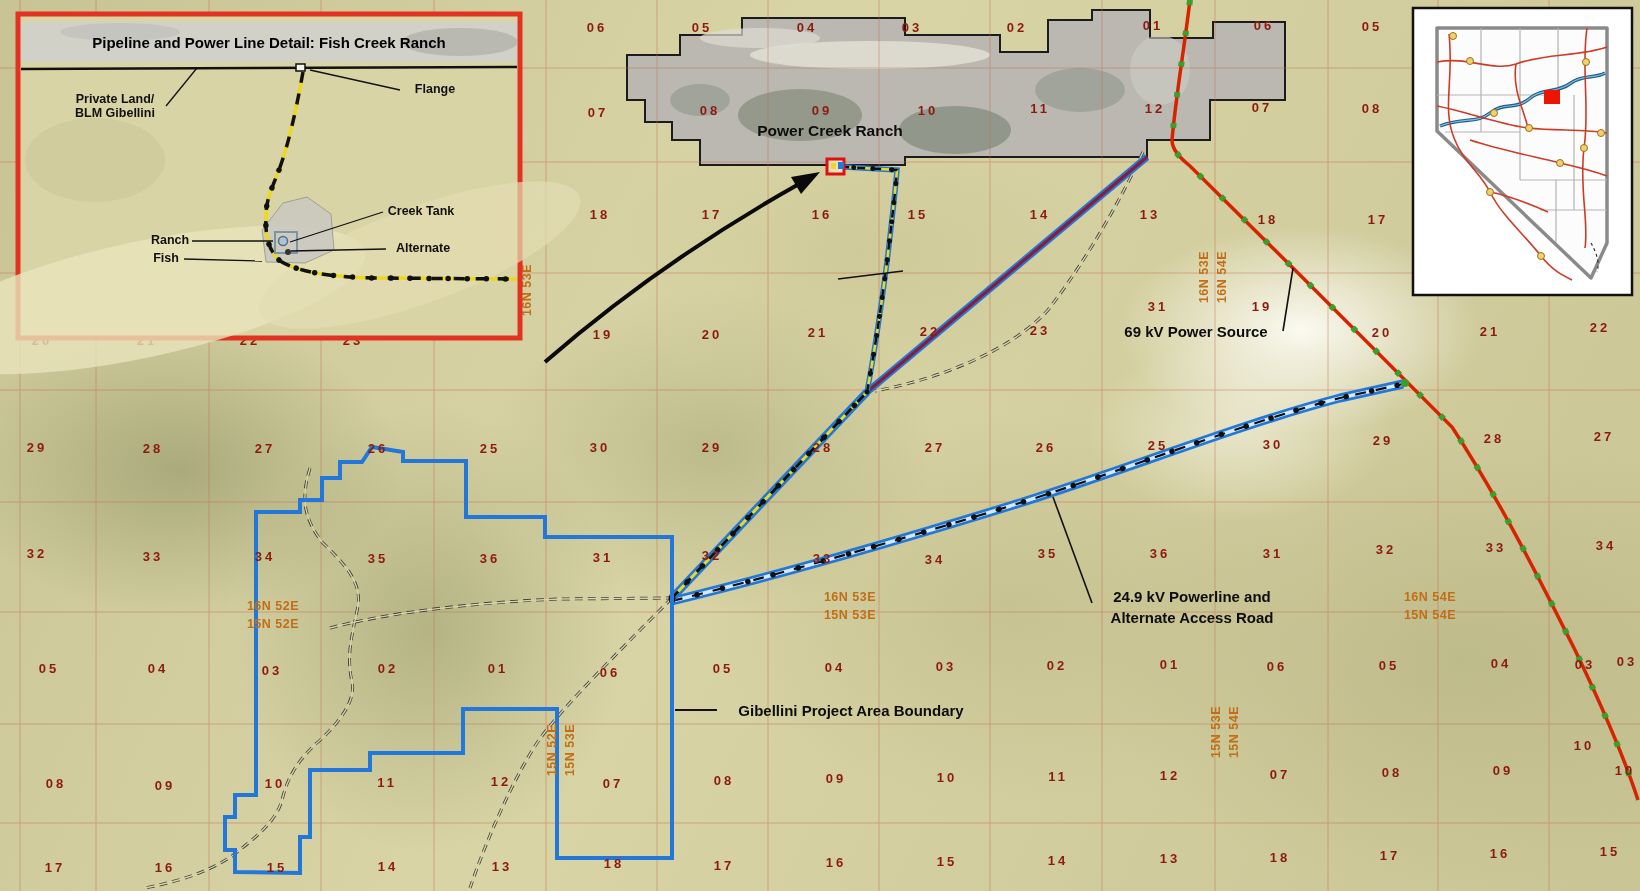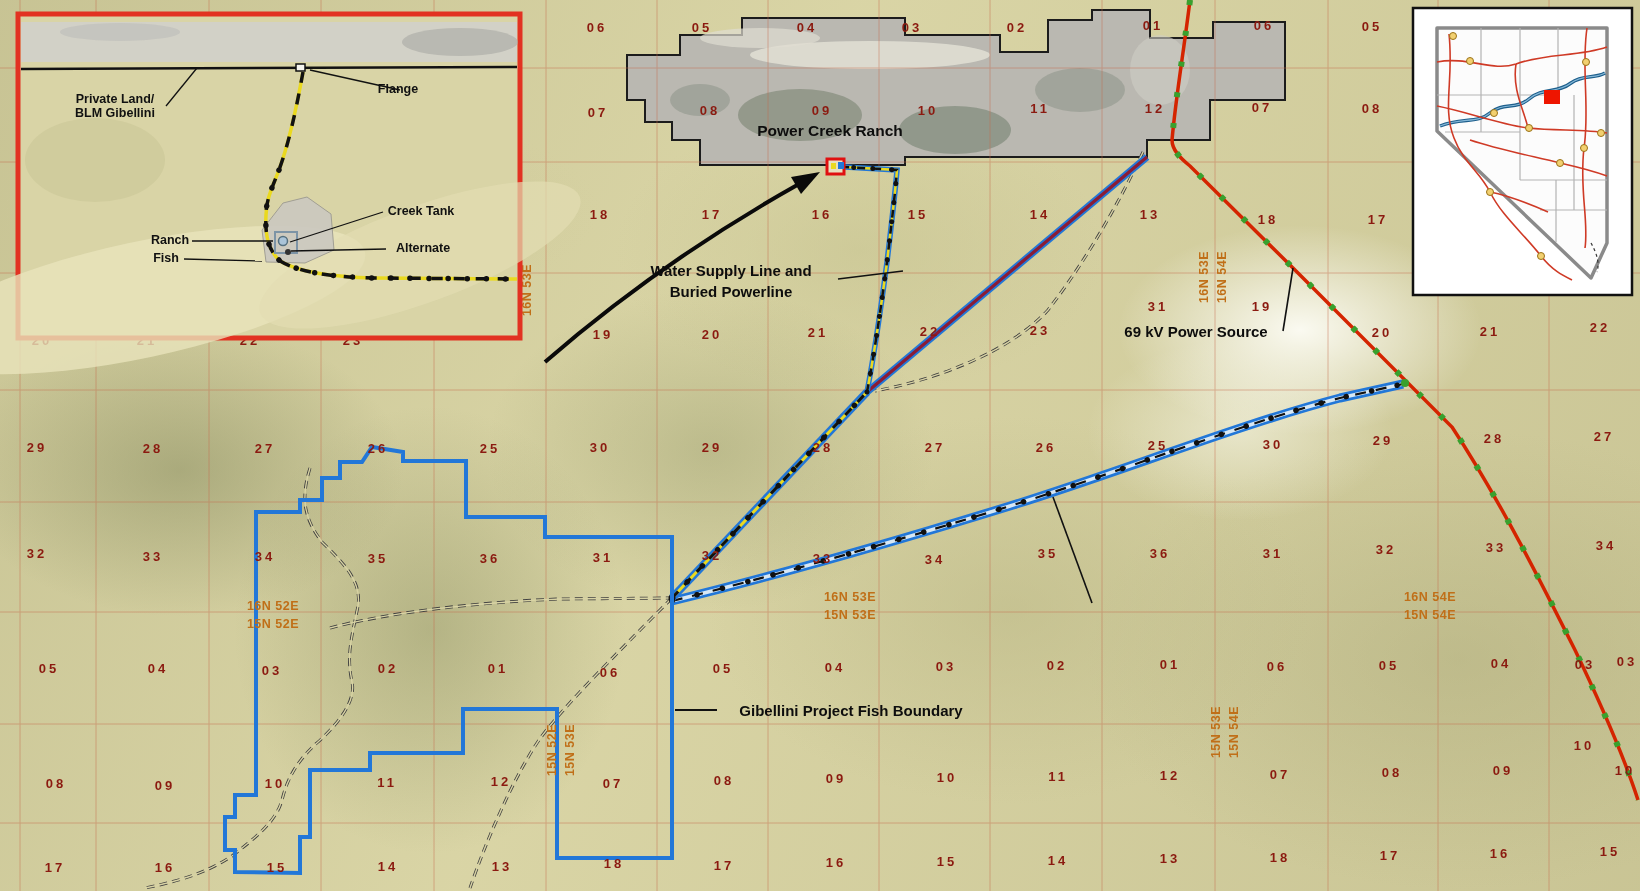--- a/index.html
+++ b/index.html
@@ -146,26 +146,26 @@
     </g>
 
     <g>
       <path d="M545,362 Q660,262 799,184" stroke="#0a0a0a" stroke-width="4" fill="none"></path>
       <polygon points="820,172 801,194 791,177" fill="#0a0a0a"></polygon>
     </g>
   </svg>
 
   <div id="label-layer">
     <div class="maplbl" style="left:830px;top:130px;font-size:15.5px">Power Creek Ranch</div>
-    <div class="maplbl" style="left:731px;top:281px">
-      <div>Water Supply Line and</div>
-      <div>Buried Powerline</div>
+    <div class="maplbl" style="left:1196px;top:331px">69 kV Power Source</div>
+    <div class="maplbl" style="left:1192px;top:607px">
+      <div>24.9 kV Powerline and</div>
+      <div>Alternate Access Road</div>
     </div>
-    <div class="maplbl" style="left:1196px;top:331px">69 kV Power Source</div>
-    <div class="maplbl" style="left:851px;top:710px">Gibellini Project Fish Boundary</div>
+    <div class="maplbl" style="left:851px;top:710px">Gibellini Project Area Boundary</div>
     <div id="num-layer">
         <div class="sec" style="left: 597px; top: 27px;">06</div>
         <div class="sec" style="left: 702px; top: 27px;">05</div>
         <div class="sec" style="left: 807px; top: 27px;">04</div>
         <div class="sec" style="left: 912px; top: 27px;">03</div>
         <div class="sec" style="left: 1017px; top: 27px;">02</div>
         <div class="sec" style="left: 1153px; top: 25px;">01</div>
         <div class="sec" style="left: 1264px; top: 25px;">06</div>
         <div class="sec" style="left: 1372px; top: 26px;">05</div>
         <div class="sec" style="left: 598px; top: 112px;">07</div>
@@ -360,23 +360,24 @@
         <circle cx="1560" cy="163" r="3.5"></circle>
           <circle cx="1490" cy="192" r="3.5"></circle>
         <circle cx="1541" cy="256" r="3.5"></circle>
           <circle cx="1584" cy="148" r="3.5"></circle>
       </g>
       <rect x="1544" y="90" width="16" height="14" fill="#ee1500"></rect>
     </g>
   </svg>
 
   <div id="inset-label-layer">
+    <div class="institle" style="left:269px;top:42px">Pipeline and Power Line Detail: Fish Creek Ranch</div>
     <div class="inslbl" style="left:115px;top:106px">
       <div>Private Land/</div>
       <div>BLM Gibellini</div>
     </div>
-    <div class="inslbl" style="left:398px;top:90px">Flange</div>
+    <div class="inslbl" style="left:435px;top:90px">Flange</div>
     <div class="inslbl" style="left:421px;top:212px">Creek Tank</div>
     <div class="inslbl" style="left:170px;top:241px">Ranch</div>
     <div class="inslbl" style="left:423px;top:249px">Alternate</div>
     <div class="inslbl" style="left:166px;top:259px">Fish</div>
   </div>
 </div>
 
 </body></html>

